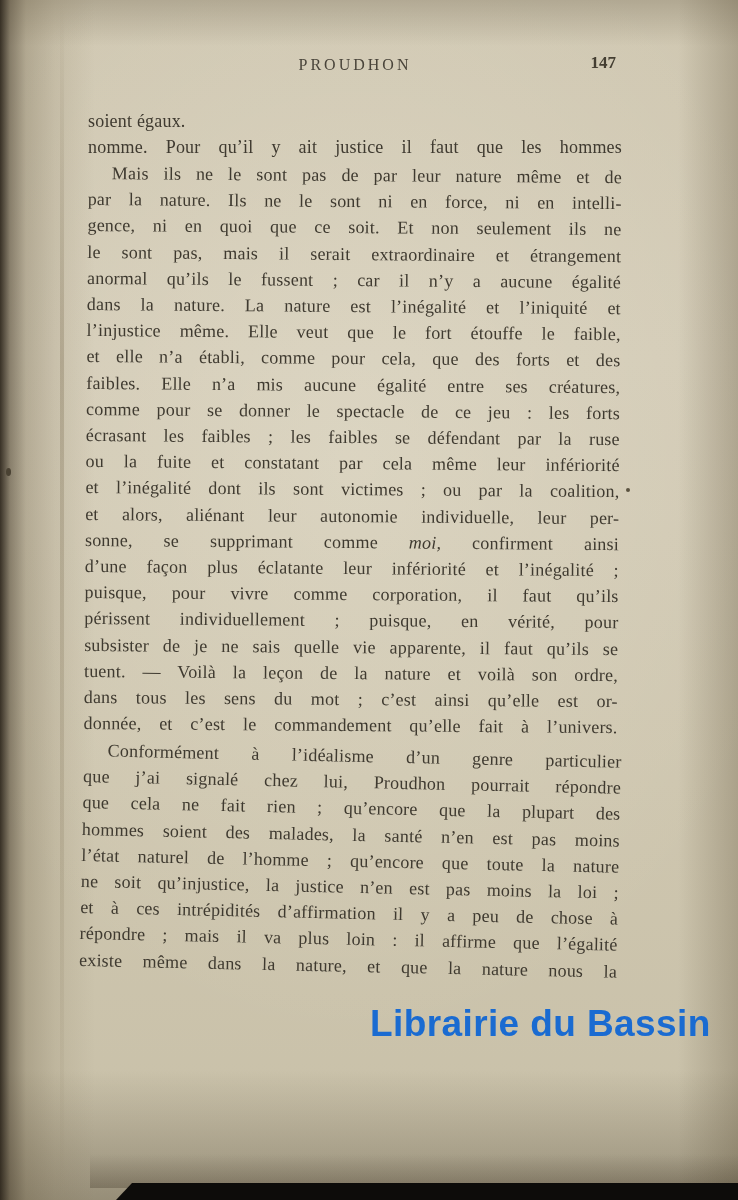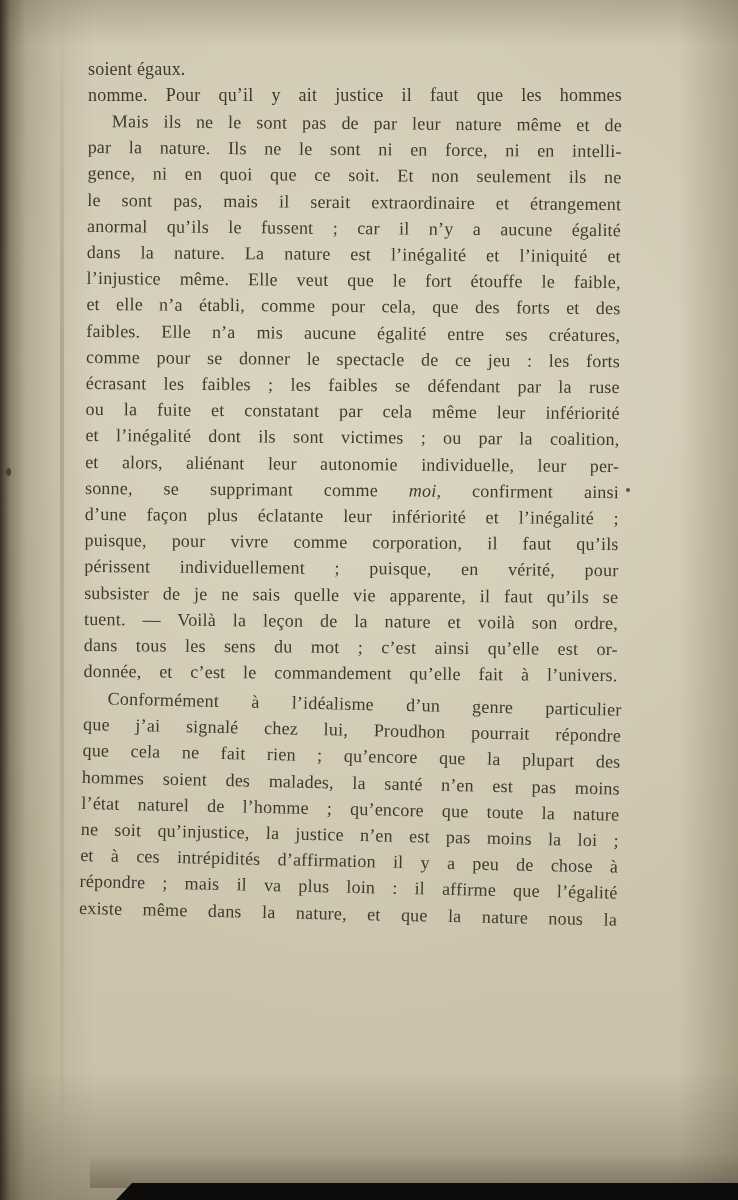--- a/index.html
+++ b/index.html
@@ -52,20 +52,24 @@
   .speck-a{left:6px;top:468px;width:5px;height:8px;background:#4a4233;}
   .speck-b{left:626px;top:488px;width:4px;height:4px;background:#5a5240;}
 </style>
 </head>
 <body>
 
 <div class="photo">
   <div class="crease"></div>
 
   <div class="textblock">
+    <div class="header">
+      <span class="running-title">PROUDHON</span>
+      <span class="folio">147</span>
+    </div>
 
     <div class="para p1">
       <div class="line noJustify">soient égaux.</div>
       <div class="line">nomme. Pour qu’il y ait justice il faut que les hommes</div>
     </div>
 
     <div class="para p2">
       <div class="line indent">Mais ils ne le sont pas de par leur nature même et de</div>
       <div class="line">par la nature. Ils ne le sont ni en force, ni en intelli-</div>
       <div class="line">gence, ni en quoi que ce soit. Et non seulement ils ne</div>
@@ -96,18 +100,19 @@
       <div class="line">que cela ne fait rien ; qu’encore que la plupart des</div>
       <div class="line">hommes soient des malades, la santé n’en est pas moins</div>
       <div class="line">l’état naturel de l’homme ; qu’encore que toute la nature</div>
       <div class="line">ne soit qu’injustice, la justice n’en est pas moins la loi ;</div>
       <div class="line">et à ces intrépidités d’affirmation il y a peu de chose à</div>
       <div class="line">répondre ; mais il va plus loin : il affirme que l’égalité</div>
       <div class="line">existe même dans la nature, et que la nature nous la</div>
     </div>
   </div>
 
+  <div class="watermark">Librairie du Bassin</div>
 
   <div class="speck speck-a"></div>
   <div class="speck speck-b"></div>
   <div class="bottom-shade"></div>
   <div class="bottom-bar"></div>
 </div>
 
 </body></html>

